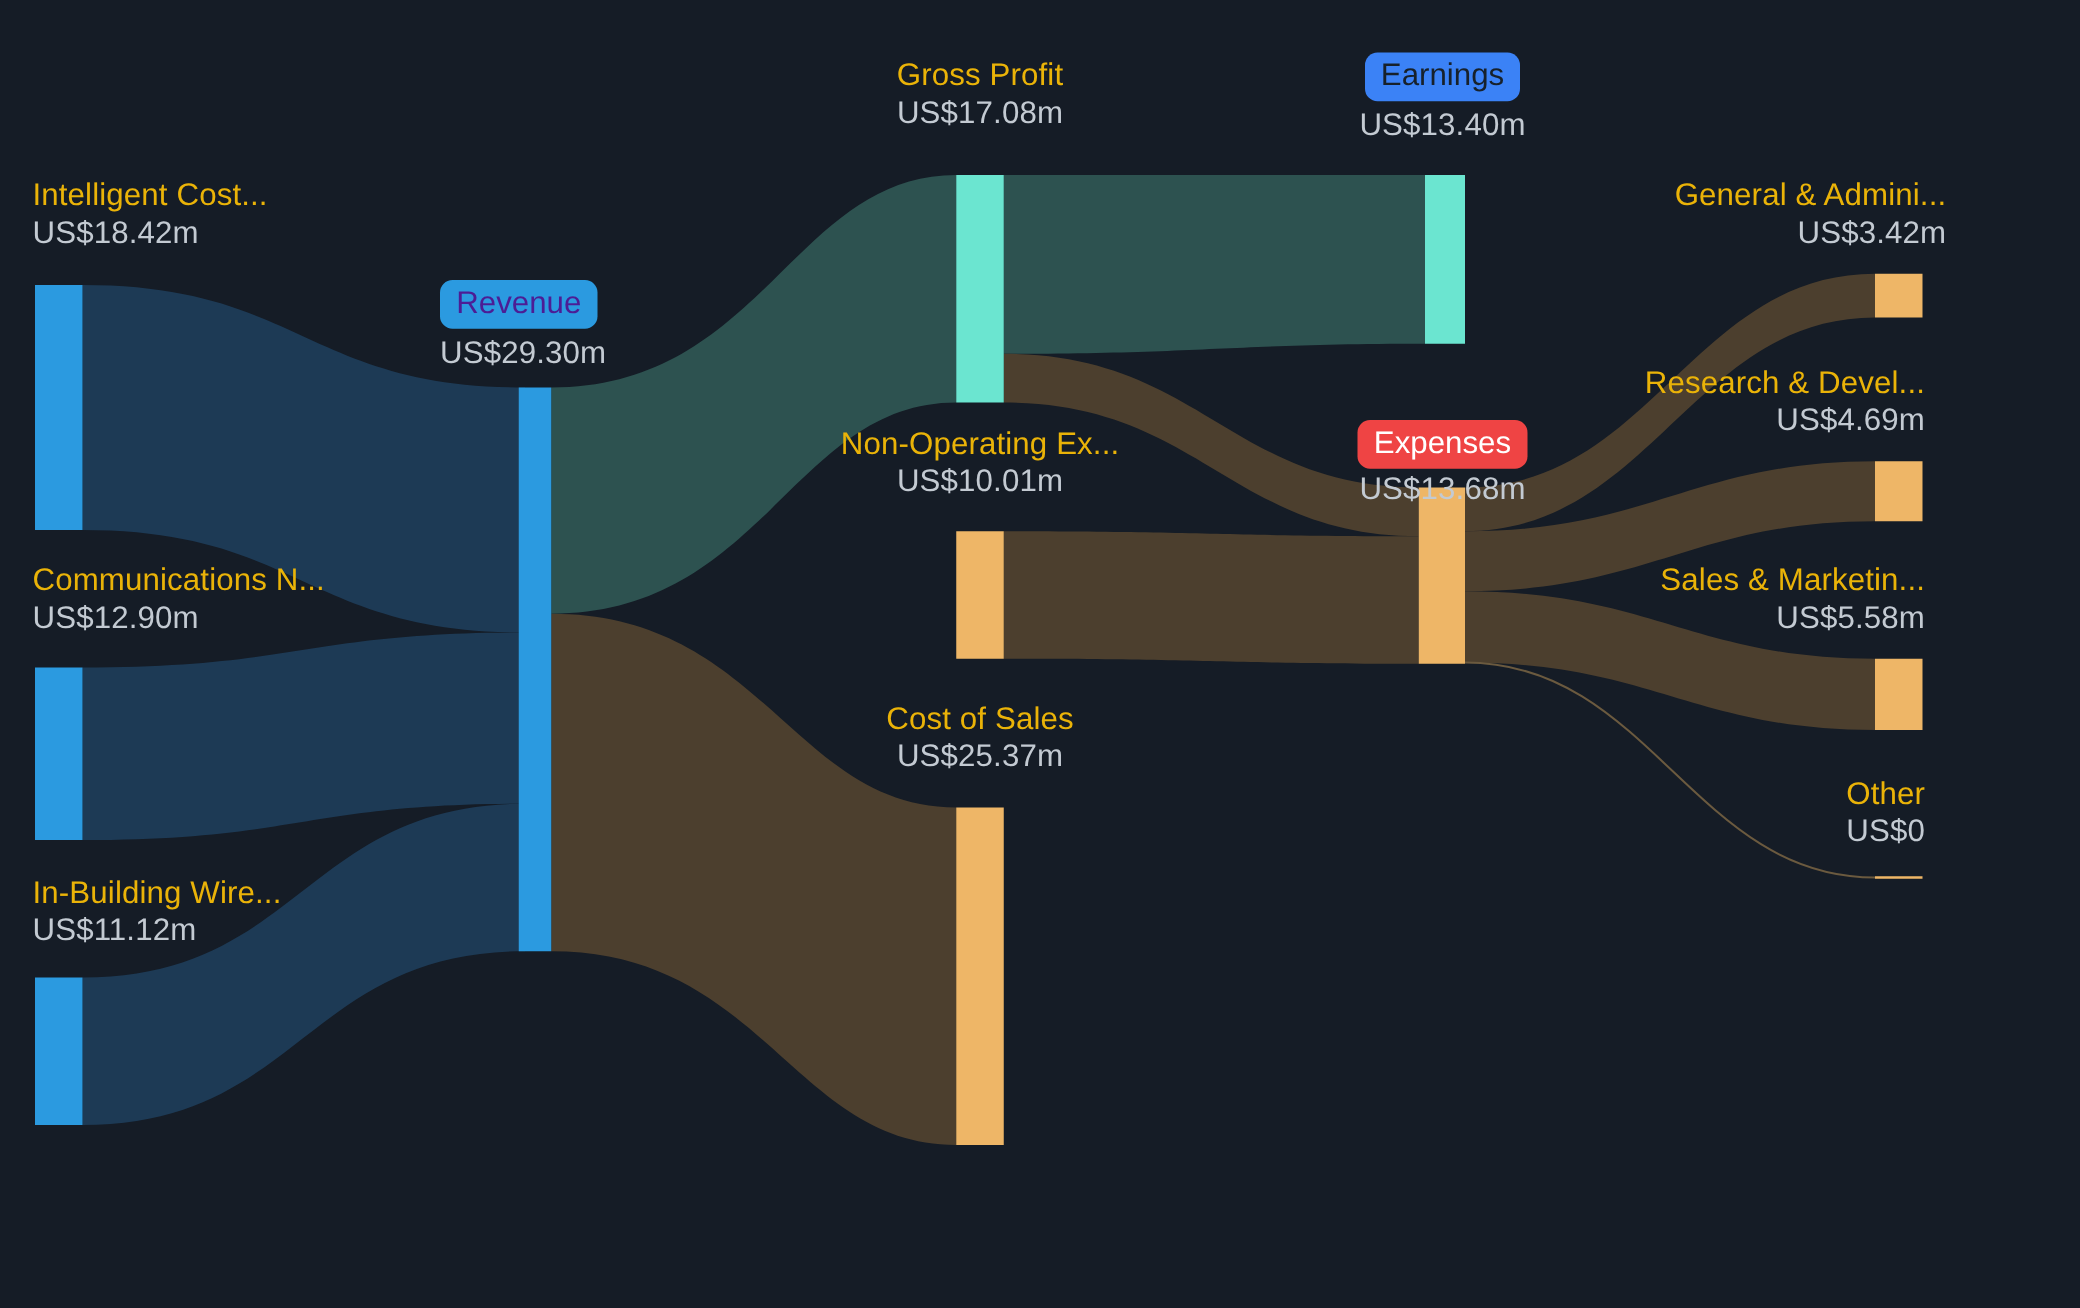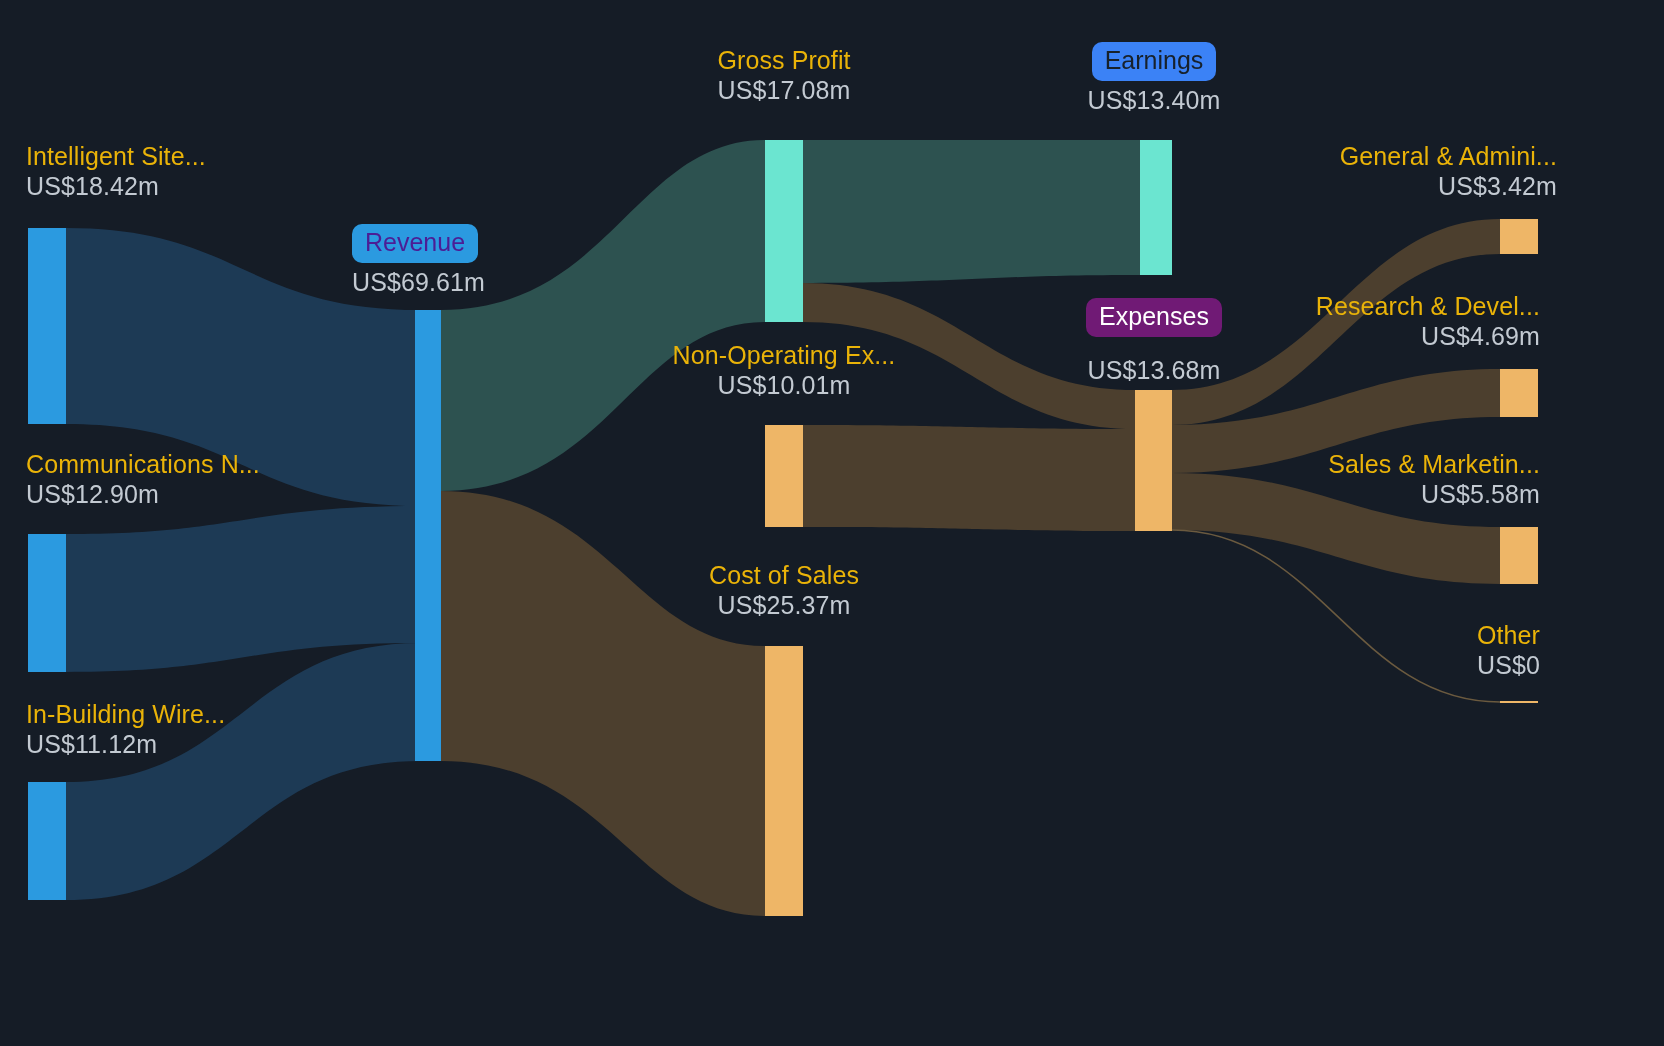--- a/index.html
+++ b/index.html
@@ -48,21 +48,21 @@
   .lbl.center { text-align: center; }
   .pill {
     display: inline-block;
     border-radius: 10px;
     padding: 4px 13px 6px 13px;
     font-size: 25px;
     line-height: 1.15;
   }
   .pill.revenue { background: #2b9ae0; color: #4c1d95; }
   .pill.earnings { background: #3b82f6; color: #17212b; }
-  .pill.expenses { background: #701a75; color: #ffffff; }
+  .pill.expenses { background: #ef4444; color: #ffffff; margin-top: 38px; }
 </style>
 </head>
 <body>
 
 <div id="stage">
 
   <svg class="sankey" viewBox="0 0 1664 1046">
 
     <g>
 
@@ -106,37 +106,37 @@
       <rect x="1135" y="390" width="37" height="141" fill="#eeb667"></rect>
 
       <rect x="1500" y="219" width="38" height="35" fill="#eeb667"></rect>
       <rect x="1500" y="369" width="38" height="48" fill="#eeb667"></rect>
       <rect x="1500" y="527" width="38" height="57" fill="#eeb667"></rect>
       <rect x="1500" y="701" width="38" height="2" fill="#eeb667"></rect>
     </g>
   </svg>
 
   <div class="lbl" style="left:26px; top:142px;">
-    <span class="name">Intelligent Site...</span>
+    <span class="name">Intelligent Cost...</span>
     <span class="val">US$18.42m</span>
   </div>
 
   <div class="lbl" style="left:26px; top:450px;">
     <span class="name">Communications N...</span>
     <span class="val">US$12.90m</span>
   </div>
 
   <div class="lbl" style="left:26px; top:700px;">
     <span class="name">In-Building Wire...</span>
     <span class="val">US$11.12m</span>
   </div>
 
   <div class="lbl" style="left:352px; top:224px;">
     <span class="pill revenue">Revenue</span>
-    <span class="val" style="margin-top:5px;">US$69.61m</span>
+    <span class="val" style="margin-top:5px;">US$29.30m</span>
   </div>
 
   <div class="lbl center" style="left:646px; top:46px; width:276px;">
     <span class="name">Gross Profit</span>
     <span class="val">US$17.08m</span>
   </div>
 
   <div class="lbl center" style="left:646px; top:341px; width:276px;">
     <span class="name">Non-Operating Ex...</span>
     <span class="val">US$10.01m</span>
@@ -147,21 +147,21 @@
     <span class="val">US$25.37m</span>
   </div>
 
   <div class="lbl center" style="left:1016px; top:42px; width:276px;">
     <span class="pill earnings">Earnings</span>
     <span class="val" style="margin-top:5px;">US$13.40m</span>
   </div>
 
   <div class="lbl center" style="left:1016px; top:298px; width:276px;">
     <span class="pill expenses">Expenses</span>
-    <span class="val" style="margin-top:19px;">US$13.68m</span>
+    <span class="val" style="margin-top:2px;">US$13.68m</span>
   </div>
 
   <div class="lbl right" style="right:107px; top:142px;">
     <span class="name">General &amp; Admini...</span>
     <span class="val">US$3.42m</span>
   </div>
 
   <div class="lbl right" style="right:124px; top:292px;">
     <span class="name">Research &amp; Devel...</span>
     <span class="val">US$4.69m</span>

